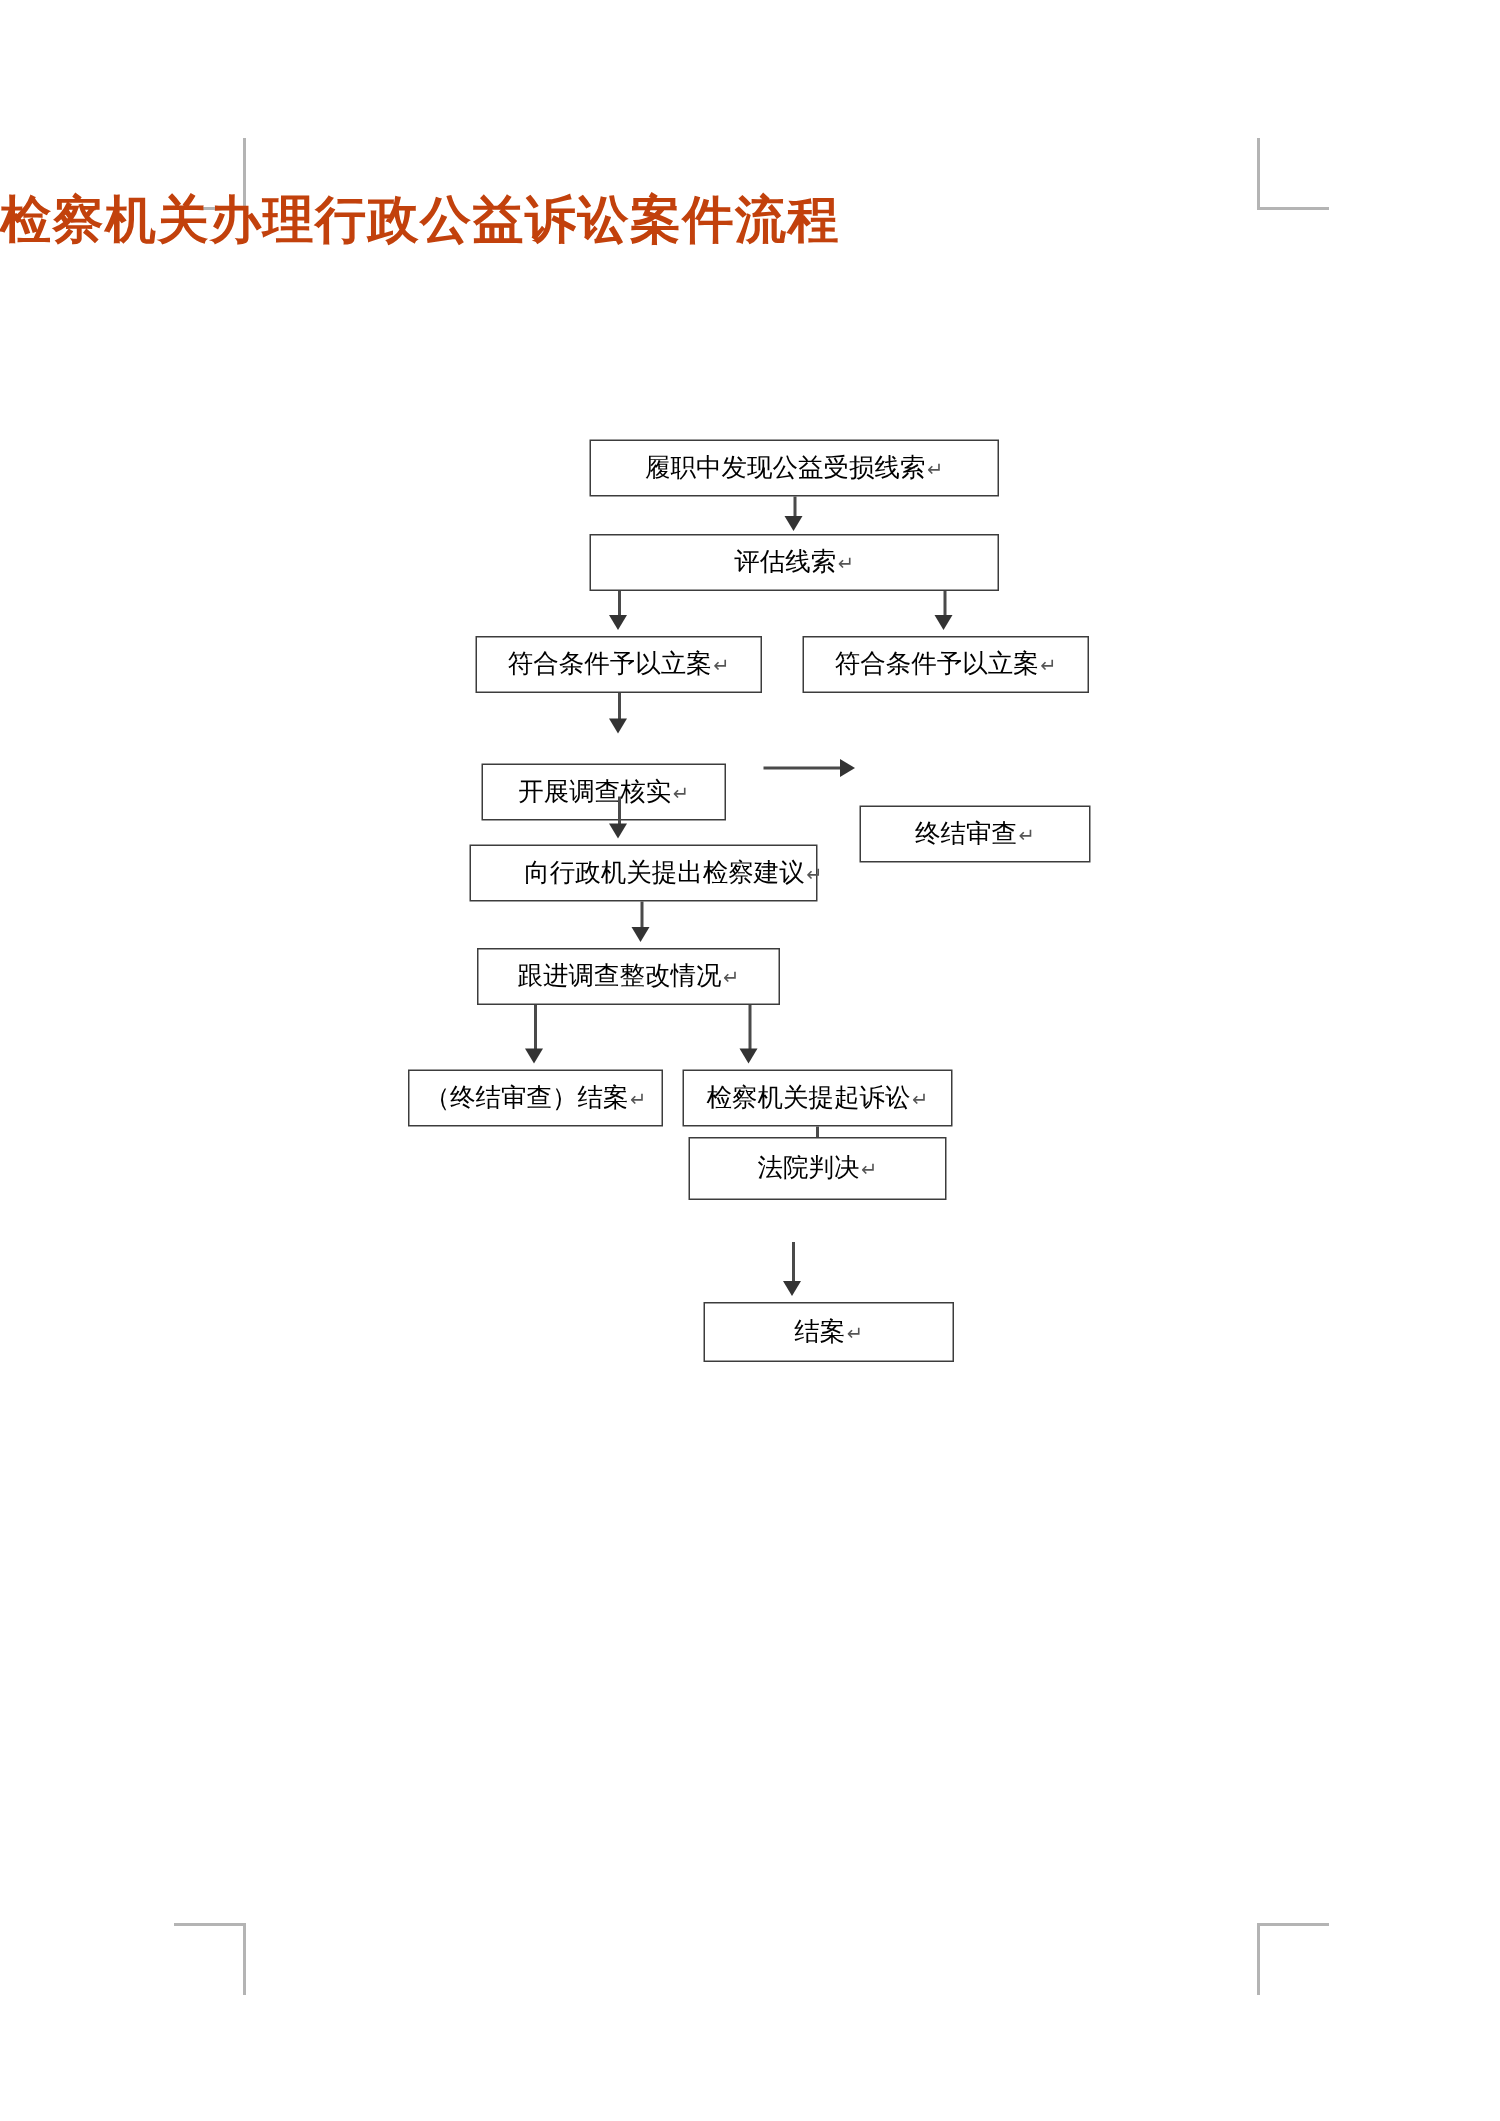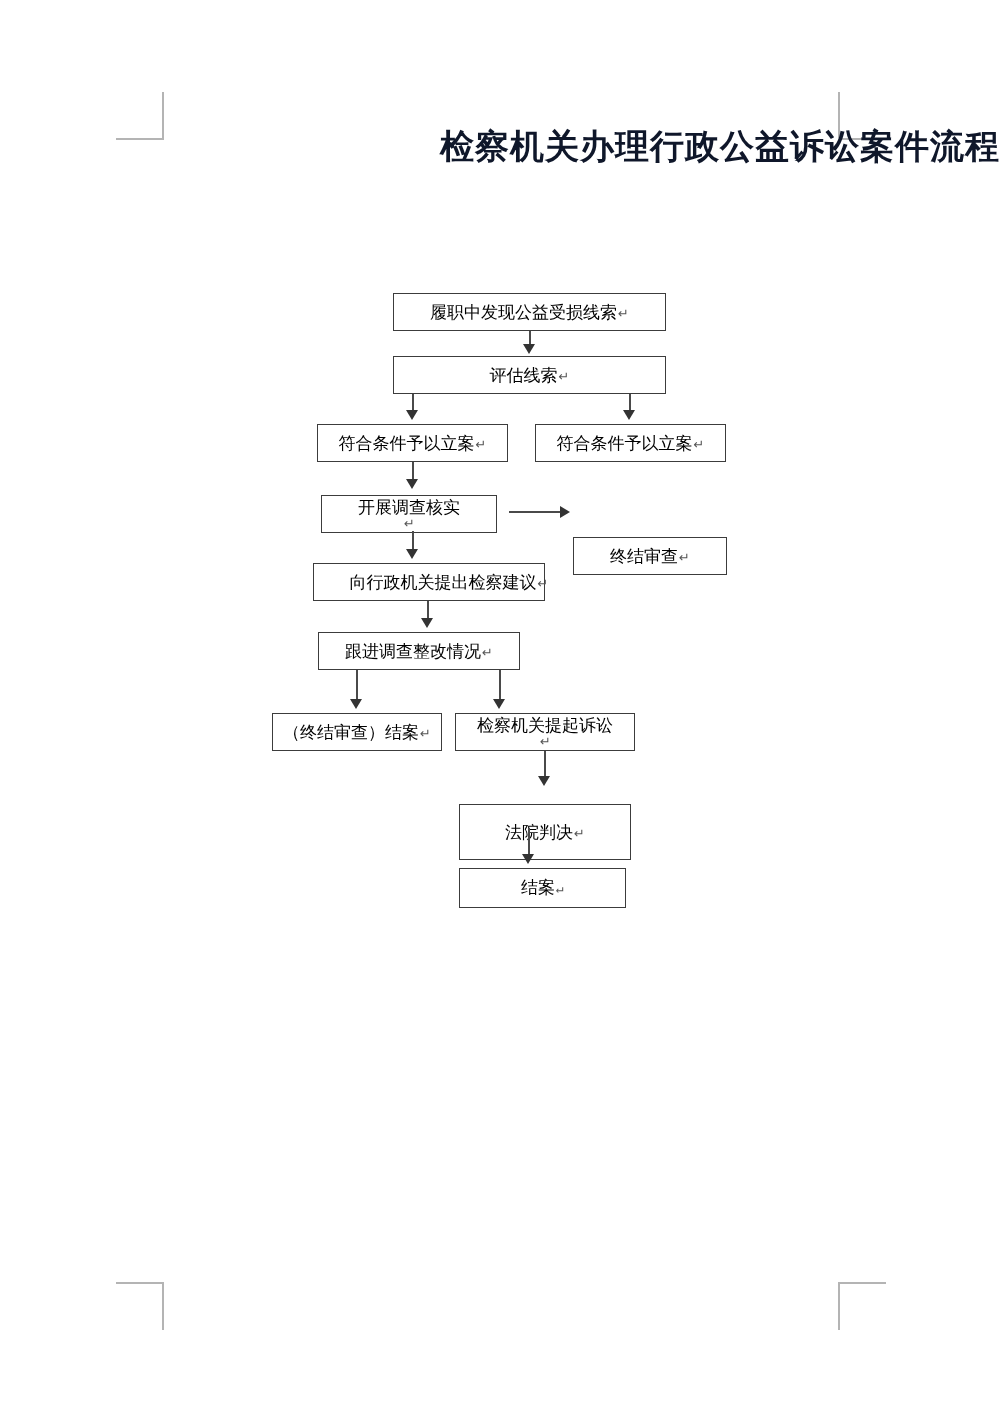--- a/index.html
+++ b/index.html
@@ -27,26 +27,26 @@
   }
   .crop i.h { height: 2px; width: 48px; }
   .crop i.v { width: 2px; height: 48px; }
 
   
   #doc-title {
     position: absolute;
     left: 0;
     top: 124px;
     width: 1000px;
-    text-align: right;
+    text-align: left;
     font-family: "DejaVu Sans", "Liberation Sans", sans-serif;
     font-size: 34px;
     font-weight: bold;
     letter-spacing: 1px;
-    color: #0f172a;
+    color: #c2410c;
     white-space: nowrap;
   }
 
   
   #flowchart {
     position: absolute;
     left: 0;
     top: 0;
     width: 1000px;
     height: 1414px;
@@ -147,21 +147,21 @@
     </div>
 
     <div class="node" style="left:535px; top:424px; width:191px; height:38px;">
       <span>符合条件予以立案</span>
         <span class="pilcrow">↵</span>
     </div>
 
     <div class="edge v" style="left:412px; top:462px; height:18px;"></div>
     <div class="arrow down" style="left:406px; top:479px;"></div>
 
-    <div class="node" style="left:321px; top:495px; width:176px; height:38px;flex-direction:column;">
+    <div class="node" style="left:321px; top:509px; width:163px; height:38px;">
       <span>开展调查核实</span>
         <span class="pilcrow">↵</span>
     </div>
 
     <div class="edge h" style="left:509px; top:511px; width:53px;"></div>
     <div class="arrow right" style="left:560px; top:506px;"></div>
 
     <div class="node" style="left:573px; top:493px; width:154px; height:38px;margin-top:44px;">
       <span>终结审查</span>
         <span class="pilcrow">↵</span>
@@ -187,35 +187,35 @@
     <div class="arrow down" style="left:350px; top:699px;"></div>
 
     <div class="edge v" style="left:499px; top:670px; height:30px;"></div>
     <div class="arrow down" style="left:493px; top:699px;"></div>
 
     <div class="node" style="left:272px; top:713px; width:170px; height:38px;">
       <span>（终结审查）结案</span>
         <span class="pilcrow">↵</span>
     </div>
 
-    <div class="node" style="left:455px; top:713px; width:180px; height:38px;flex-direction:column;">
+    <div class="node" style="left:455px; top:713px; width:180px; height:38px;">
       <span>检察机关提起诉讼</span>
         <span class="pilcrow">↵</span>
     </div>
 
     <div class="edge v" style="left:544px; top:751px; height:26px;"></div>
     <div class="arrow down" style="left:538px; top:776px;"></div>
 
-    <div class="node" style="left:459px; top:804px; width:172px; height:56px;text-align:right;">
+    <div class="node" style="left:459px; top:758px; width:172px; height:42px;text-align:right;">
       <span>法院判决</span>
         <span class="pilcrow">↵</span>
     </div>
 
     <div class="edge v" style="left:528px; top:828px; height:27px;"></div>
     <div class="arrow down" style="left:522px; top:854px;"></div>
 
-    <div class="node" style="left:459px; top:868px; width:167px; height:40px;font-family:Liberation Mono, monospace;">
+    <div class="node" style="left:469px; top:868px; width:167px; height:40px;">
       <span>结案</span>
         <span class="pilcrow">↵</span>
     </div>
 
   </div>
 </div>
 
 </body></html>

